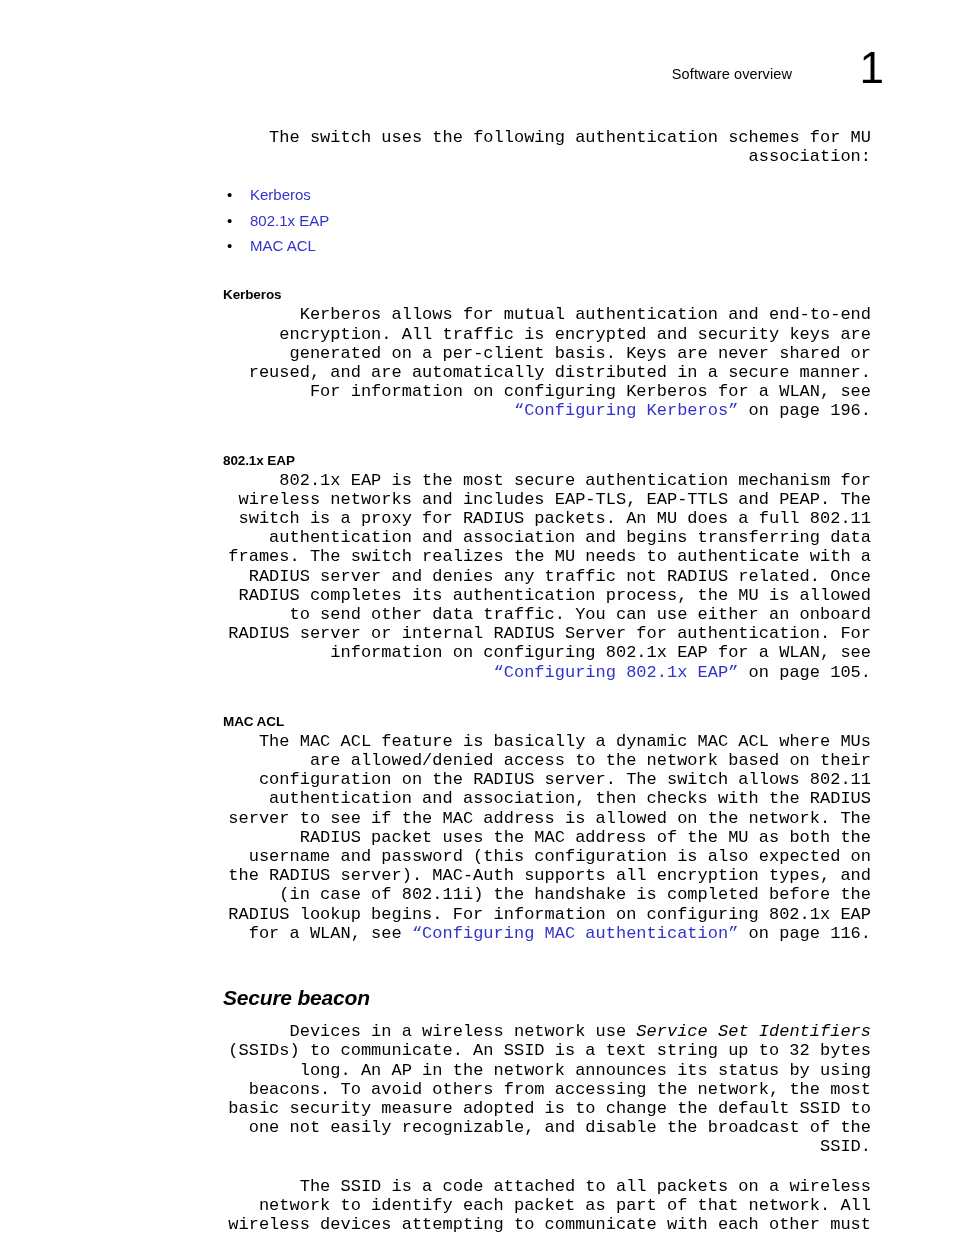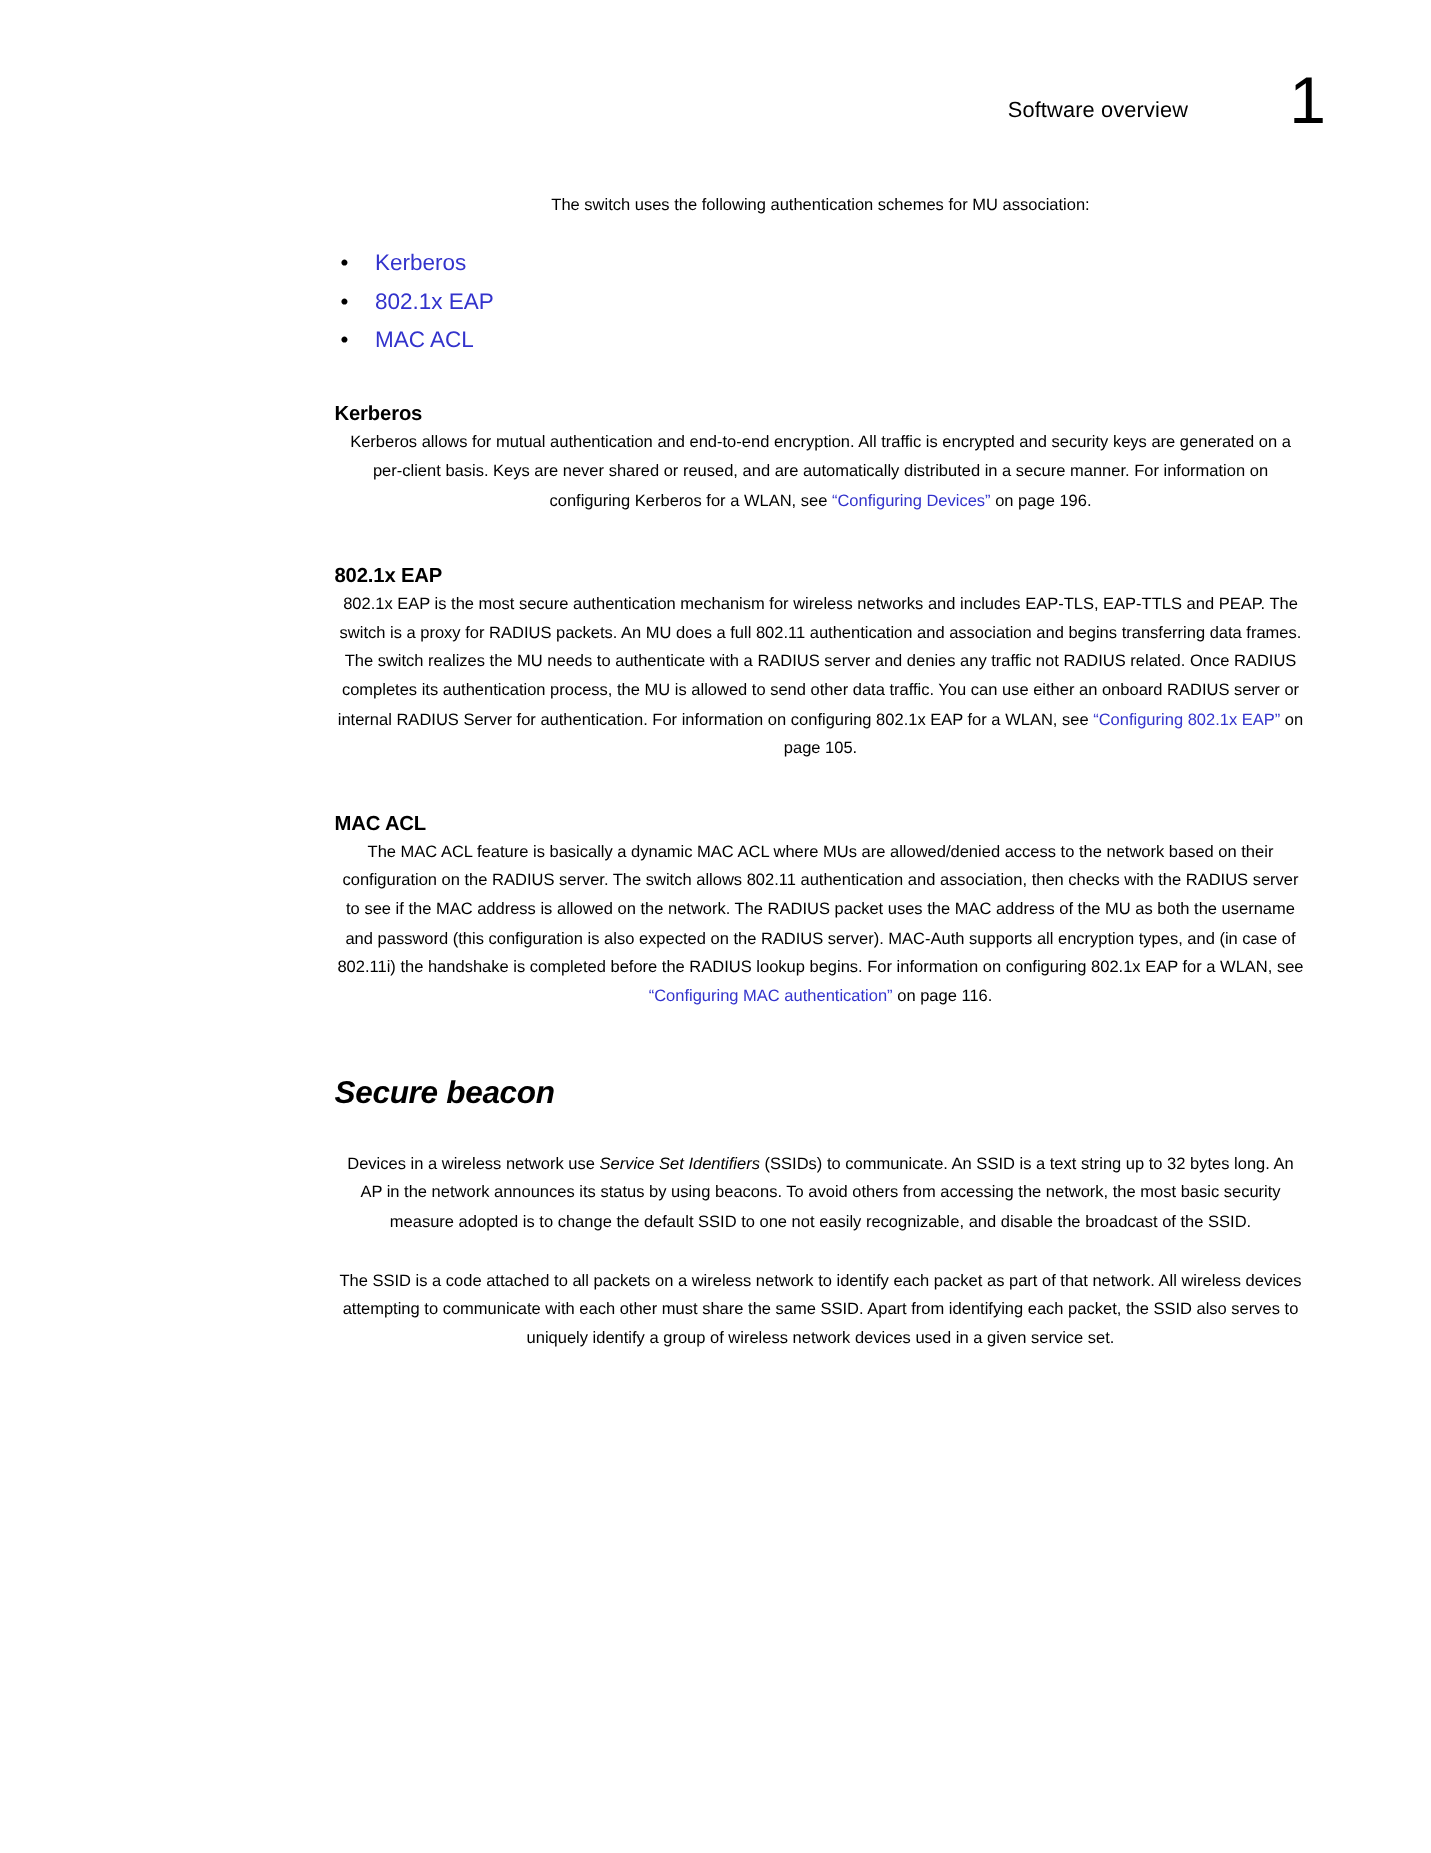--- a/index.html
+++ b/index.html
@@ -59,38 +59,39 @@
   h2.section-heading {
     font-size: 21px;
     font-style: italic;
     font-weight: bold;
     letter-spacing: -0.2px;
     margin: 0 0 22px 0;
     color: #000;
   }
   .section-heading.secure {
     margin-top: 0;
-    margin-bottom: 26px;
+    margin-bottom: 12px;
     font-style: italic;
   }
 
   h3.sub-heading {
     font-size: 13.5px;
     font-weight: bold;
     letter-spacing: -0.1px;
     margin: 0 0 3px 0;
     color: #000;
   }
 
   p.body-text {
-    font-size: 11px;
+    font-size: 17px;
     line-height: 19.2px;
     margin: 0;
     color: #000;
-    text-align: center;
+    text-align: right;
+    font-family: Liberation Mono, monospace;
   }
   p.body-text + p.body-text {
     margin-top: 20px;
   }
 
   ul.link-list {
     list-style: none;
     margin: 19px 0 0 0;
     padding: 0;
   }
@@ -147,21 +148,21 @@
       </li>
       <li>
         <span class="bullet">•</span>
         <a class="xref" href="#">MAC ACL</a>
       </li>
     </ul>
 
 
     <h3 class="sub-heading" style="margin-top:32px;">Kerberos</h3>
     <p class="body-text">
-      <span>Kerberos allows for mutual authentication and end-to-end encryption. All traffic is encrypted and security keys are generated on a per-client basis. Keys are never shared or reused, and are automatically distributed in a secure manner. For information on configuring Kerberos for a WLAN, see </span><a class="xref" href="#">“Configuring Devices”</a><span> on page 196.</span>
+      <span>Kerberos allows for mutual authentication and end-to-end encryption. All traffic is encrypted and security keys are generated on a per-client basis. Keys are never shared or reused, and are automatically distributed in a secure manner. For information on configuring Kerberos for a WLAN, see </span><a class="xref" href="#">“Configuring Kerberos”</a><span> on page 196.</span>
     </p>
 
     <h3 class="sub-heading" style="margin-top:32px;">802.1x EAP</h3>
     <p class="body-text">
       <span>802.1x EAP is the most secure authentication mechanism for wireless networks and includes EAP-TLS, EAP-TTLS and PEAP. The switch is a proxy for RADIUS packets. An MU does a full 802.11 authentication and association and begins transferring data frames. The switch realizes the MU needs to authenticate with a RADIUS server and denies any traffic not RADIUS related. Once RADIUS completes its authentication process, the MU is allowed to send other data traffic. You can use either an onboard RADIUS server or internal RADIUS Server for authentication. For information on configuring 802.1x EAP for a WLAN, see </span><a class="xref" href="#">“Configuring 802.1x EAP”</a><span> on page 105.</span>
     </p>
 
     <h3 class="sub-heading" style="margin-top:32px;">MAC ACL</h3>
     <p class="body-text">
       <span>The MAC ACL feature is basically a dynamic MAC ACL where MUs are allowed/denied access to the network based on their configuration on the RADIUS server. The switch allows 802.11 authentication and association, then checks with the RADIUS server to see if the MAC address is allowed on the network. The RADIUS packet uses the MAC address of the MU as both the username and password (this configuration is also expected on the RADIUS server). MAC-Auth supports all encryption types, and (in case of 802.11i) the handshake is completed before the RADIUS lookup begins. For information on configuring 802.1x EAP for a WLAN, see </span><a class="xref" href="#">“Configuring MAC authentication”</a><span> on page 116.</span>

